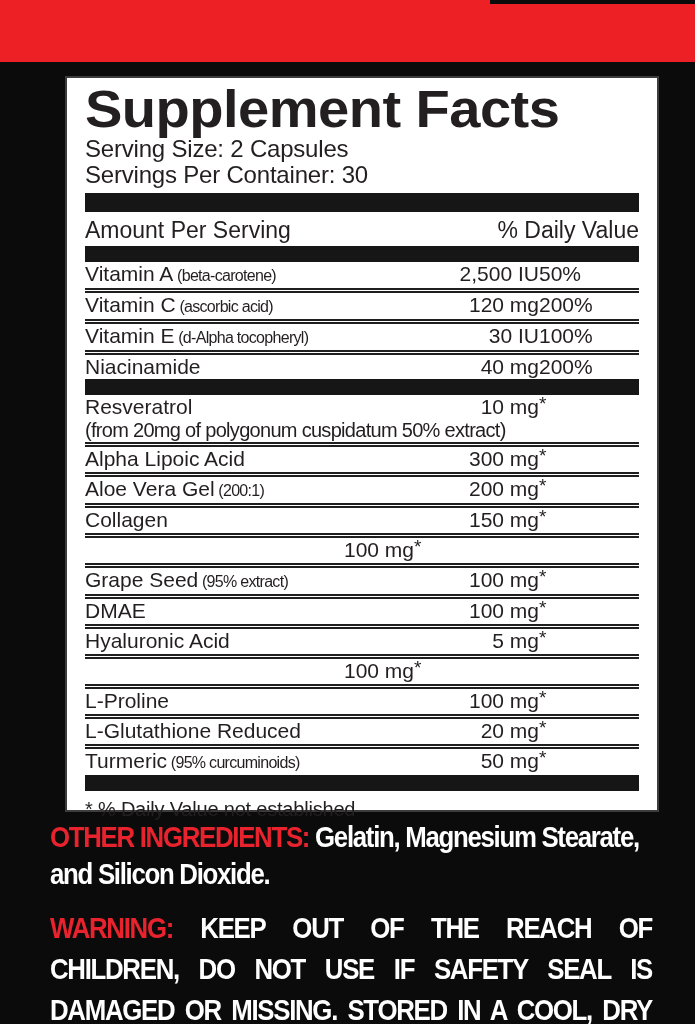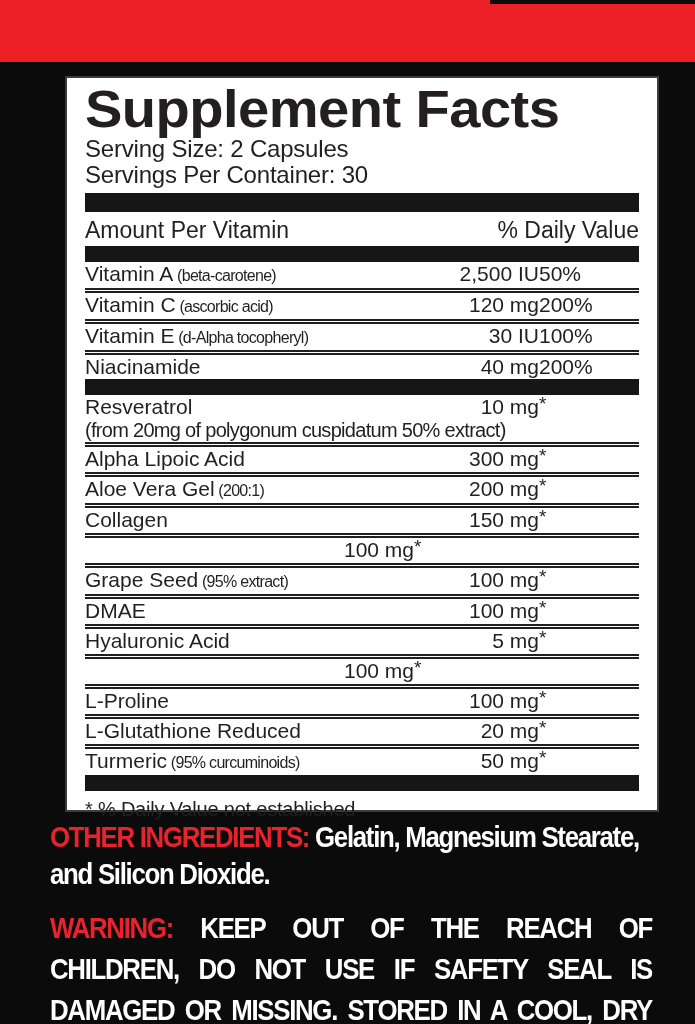--- a/index.html
+++ b/index.html
@@ -47,21 +47,21 @@
   <div class="corner-notch"></div>
 
   <div class="panel">
     <div class="title"><span class="title-stretch">Supplement Facts</span></div>
     <div class="serving">Serving Size: 2 Capsules</div>
     <div class="serving">Servings Per Container: 30</div>
 
     <div class="bar bar-lg"></div>
 
     <div class="hdr-row">
-      <span>Amount Per Vitamin</span>
+      <span>Amount Per Serving</span>
       <span>% Daily Value</span>
     </div>
 
     <div class="bar"></div>
 
     <div>
         <div class="row">
           <div class="rname">Vitamin A<span class="cond"> (beta-carotene)</span></div>
           <div class="ramt">2,500 IU</div>
           <div class="rdv">50%</div>

